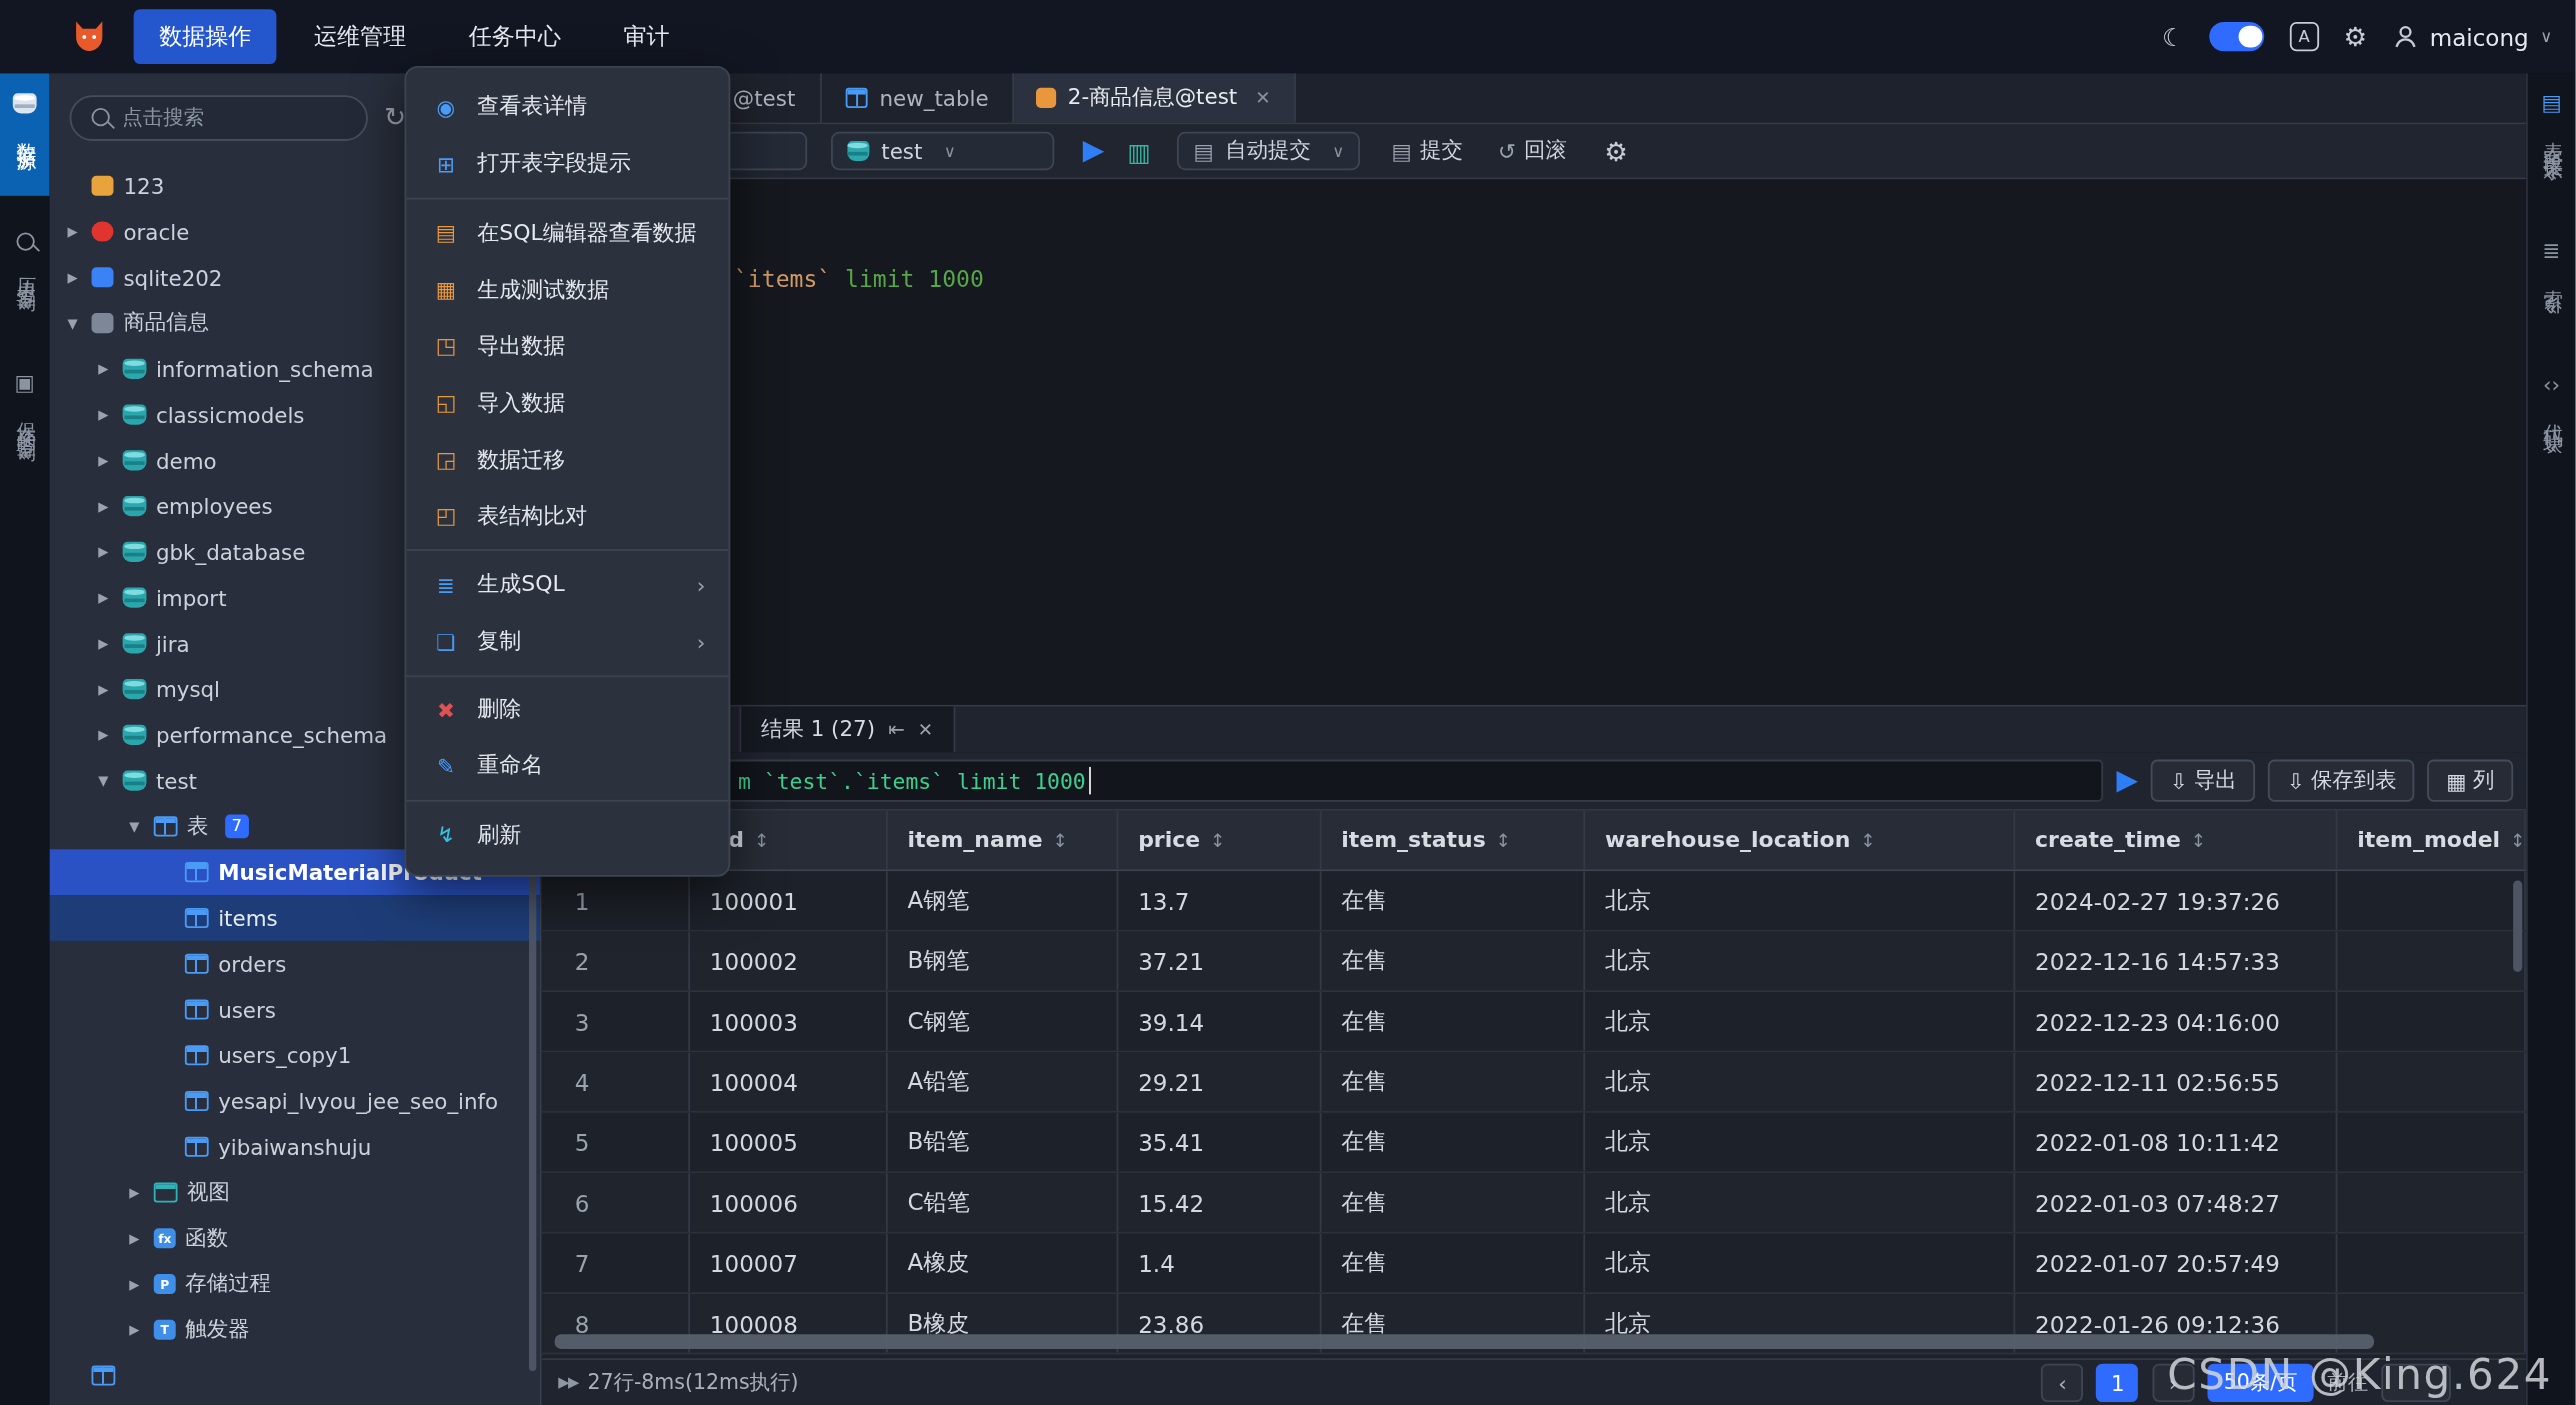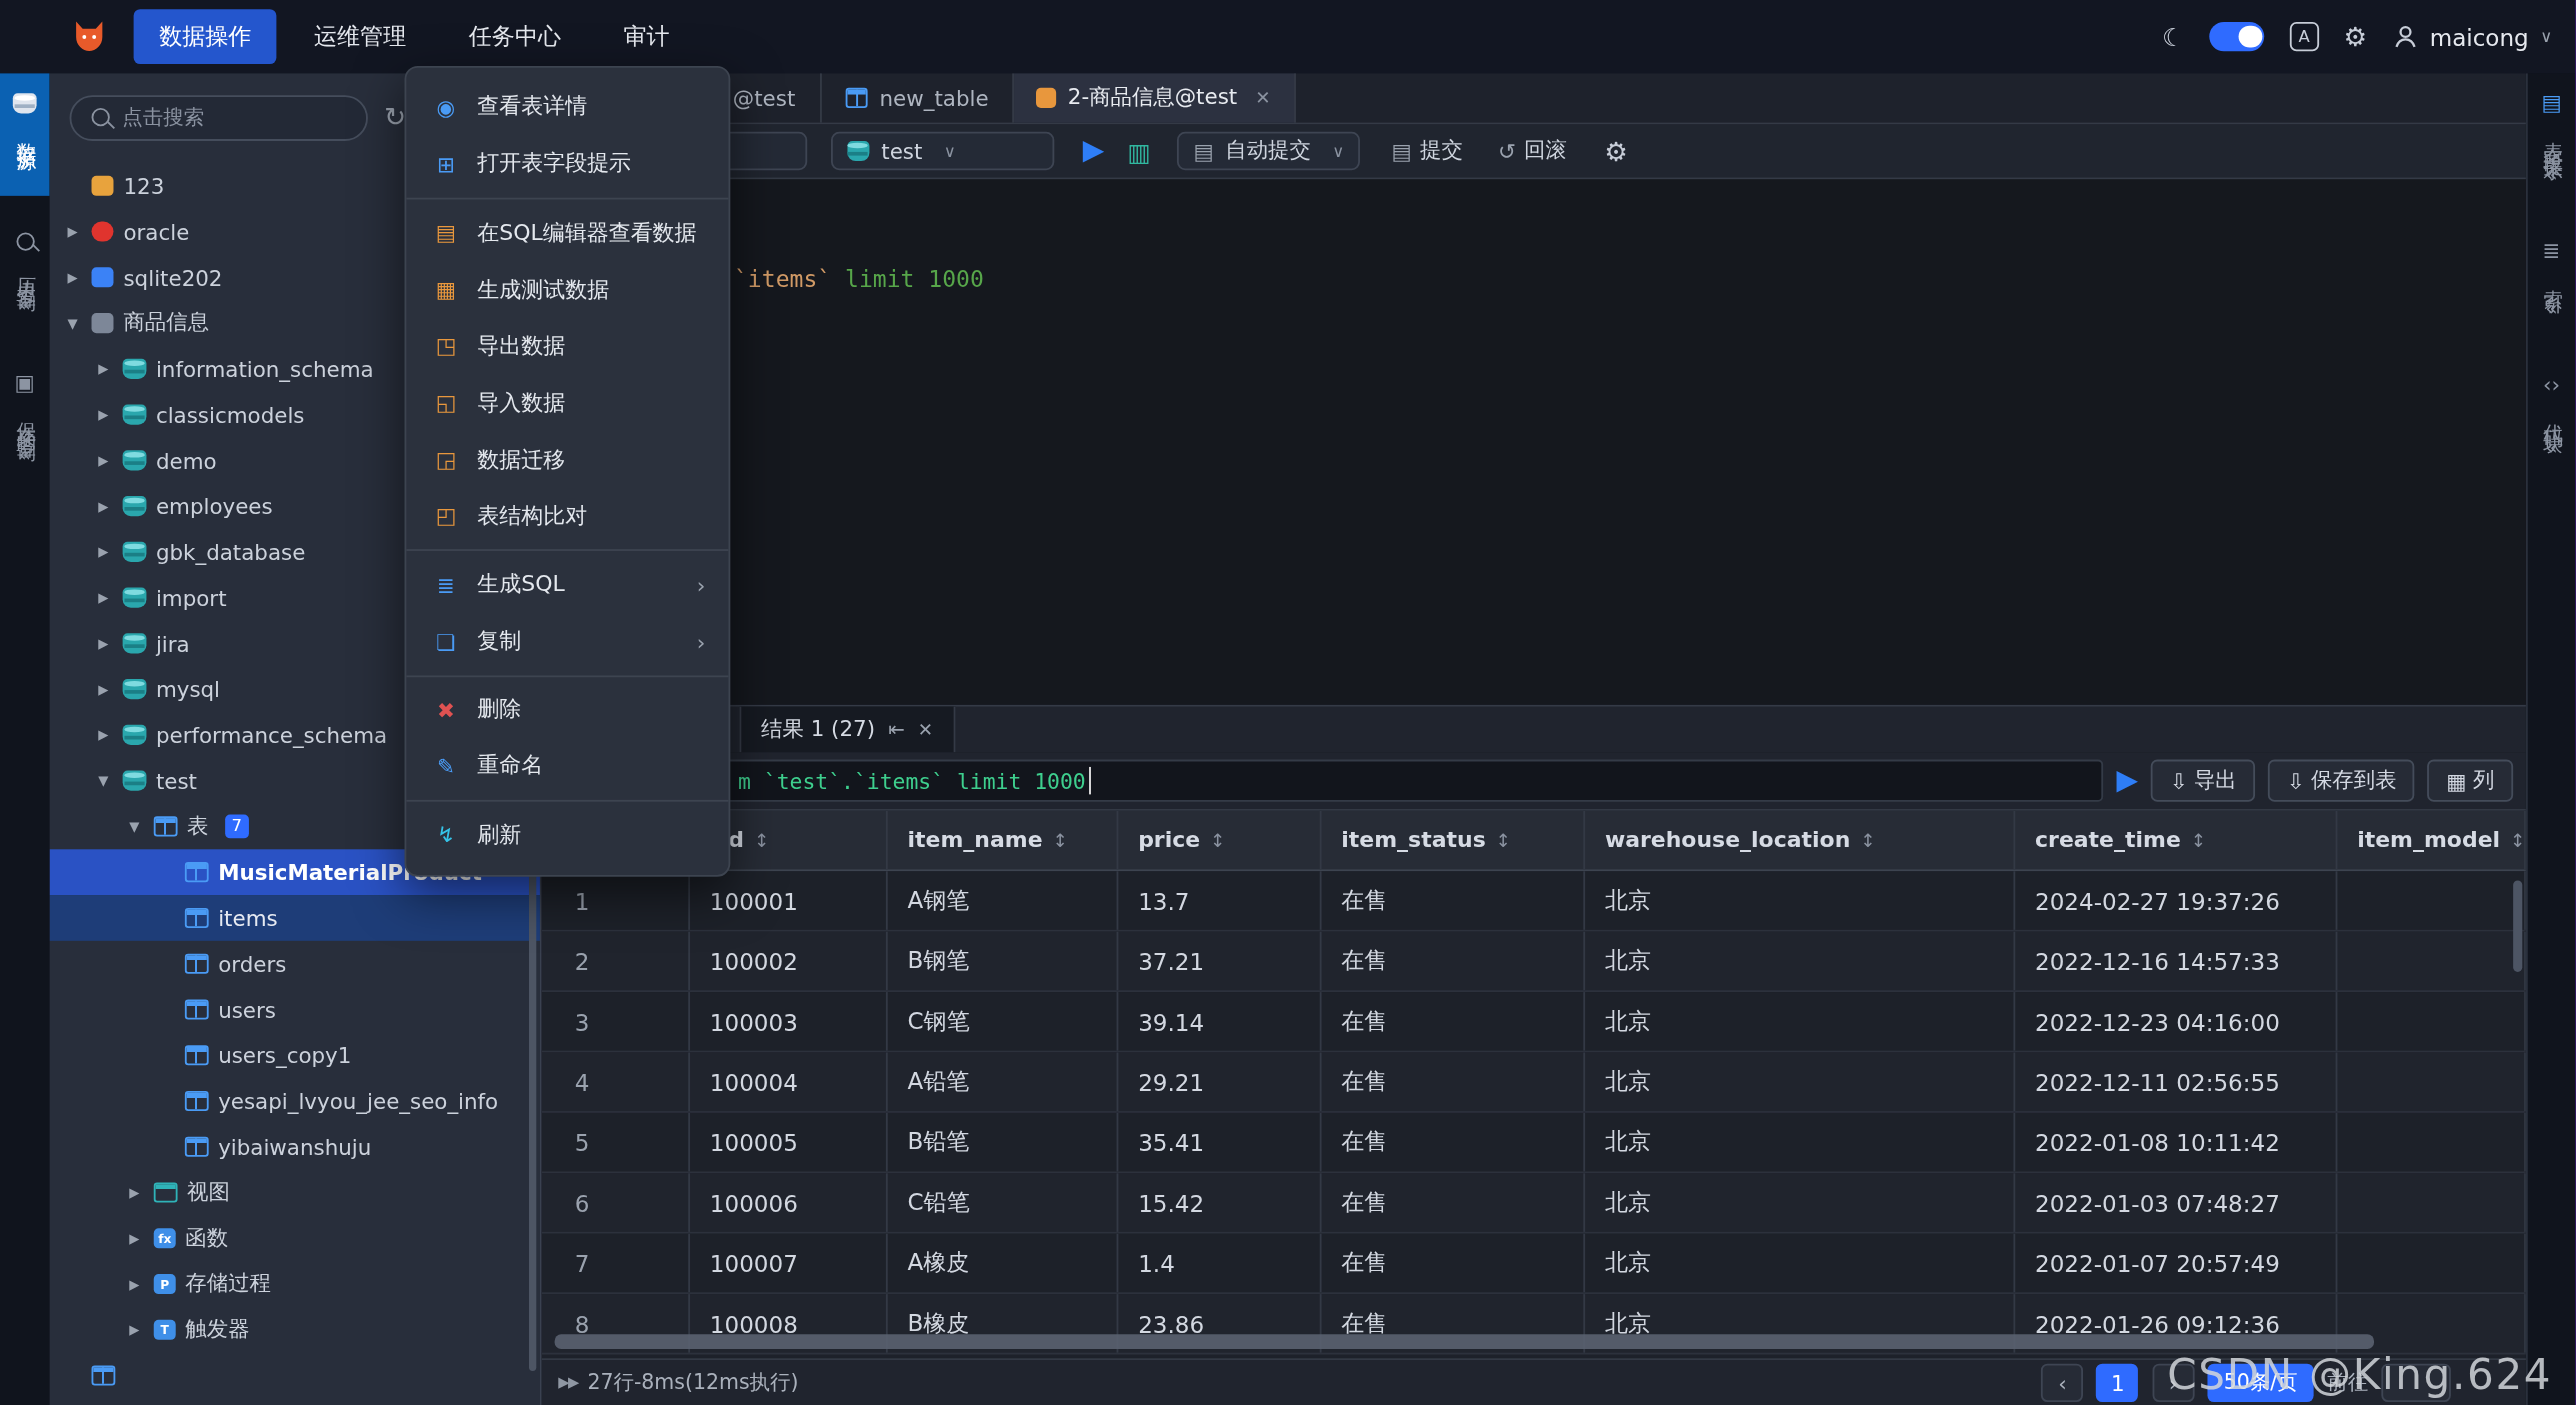--- a/index.html
+++ b/index.html
@@ -1,17 +1,17 @@
 <!DOCTYPE html>
 <html style="font-size:14.4px"><head>
 <meta charset="utf-8">
 <style>
   html,body{margin:0;padding:0;background:#0d0f14;}
   *{box-sizing:border-box;}
-  #stage{width:2576px;height:1406px;overflow:hidden;position:relative;background:#4c1d95;}
+  #stage{width:2576px;height:1406px;overflow:hidden;position:relative;background:#7dd3fc;}
   #app{width:1407px;height:768px;transform:scale(1.8304);transform-origin:0 0;
        font-family:"DejaVu Sans","Liberation Sans",sans-serif;font-size:11.7px;color:#c7cdd8;
        position:relative;background:#171a21;overflow:hidden;}
 
   
   #topbar{position:absolute;left:0;top:0;right:0;height:40px;background:#121622;display:flex;align-items:center;padding:0 12.6px;z-index:5;}
   .logo{margin:0 10.8px 0 25px;display:flex;align-items:center;}
   #topbar-menus{display:flex;align-items:center;}
   .top-menu{padding:6.3px 13.5px;margin:0 3.6px;font-size:12.6px;color:#e6e9ef;border-radius:3.6px;cursor:pointer;white-space:nowrap;}
   .top-menu.active{background:#2456cd;color:#fff;}

